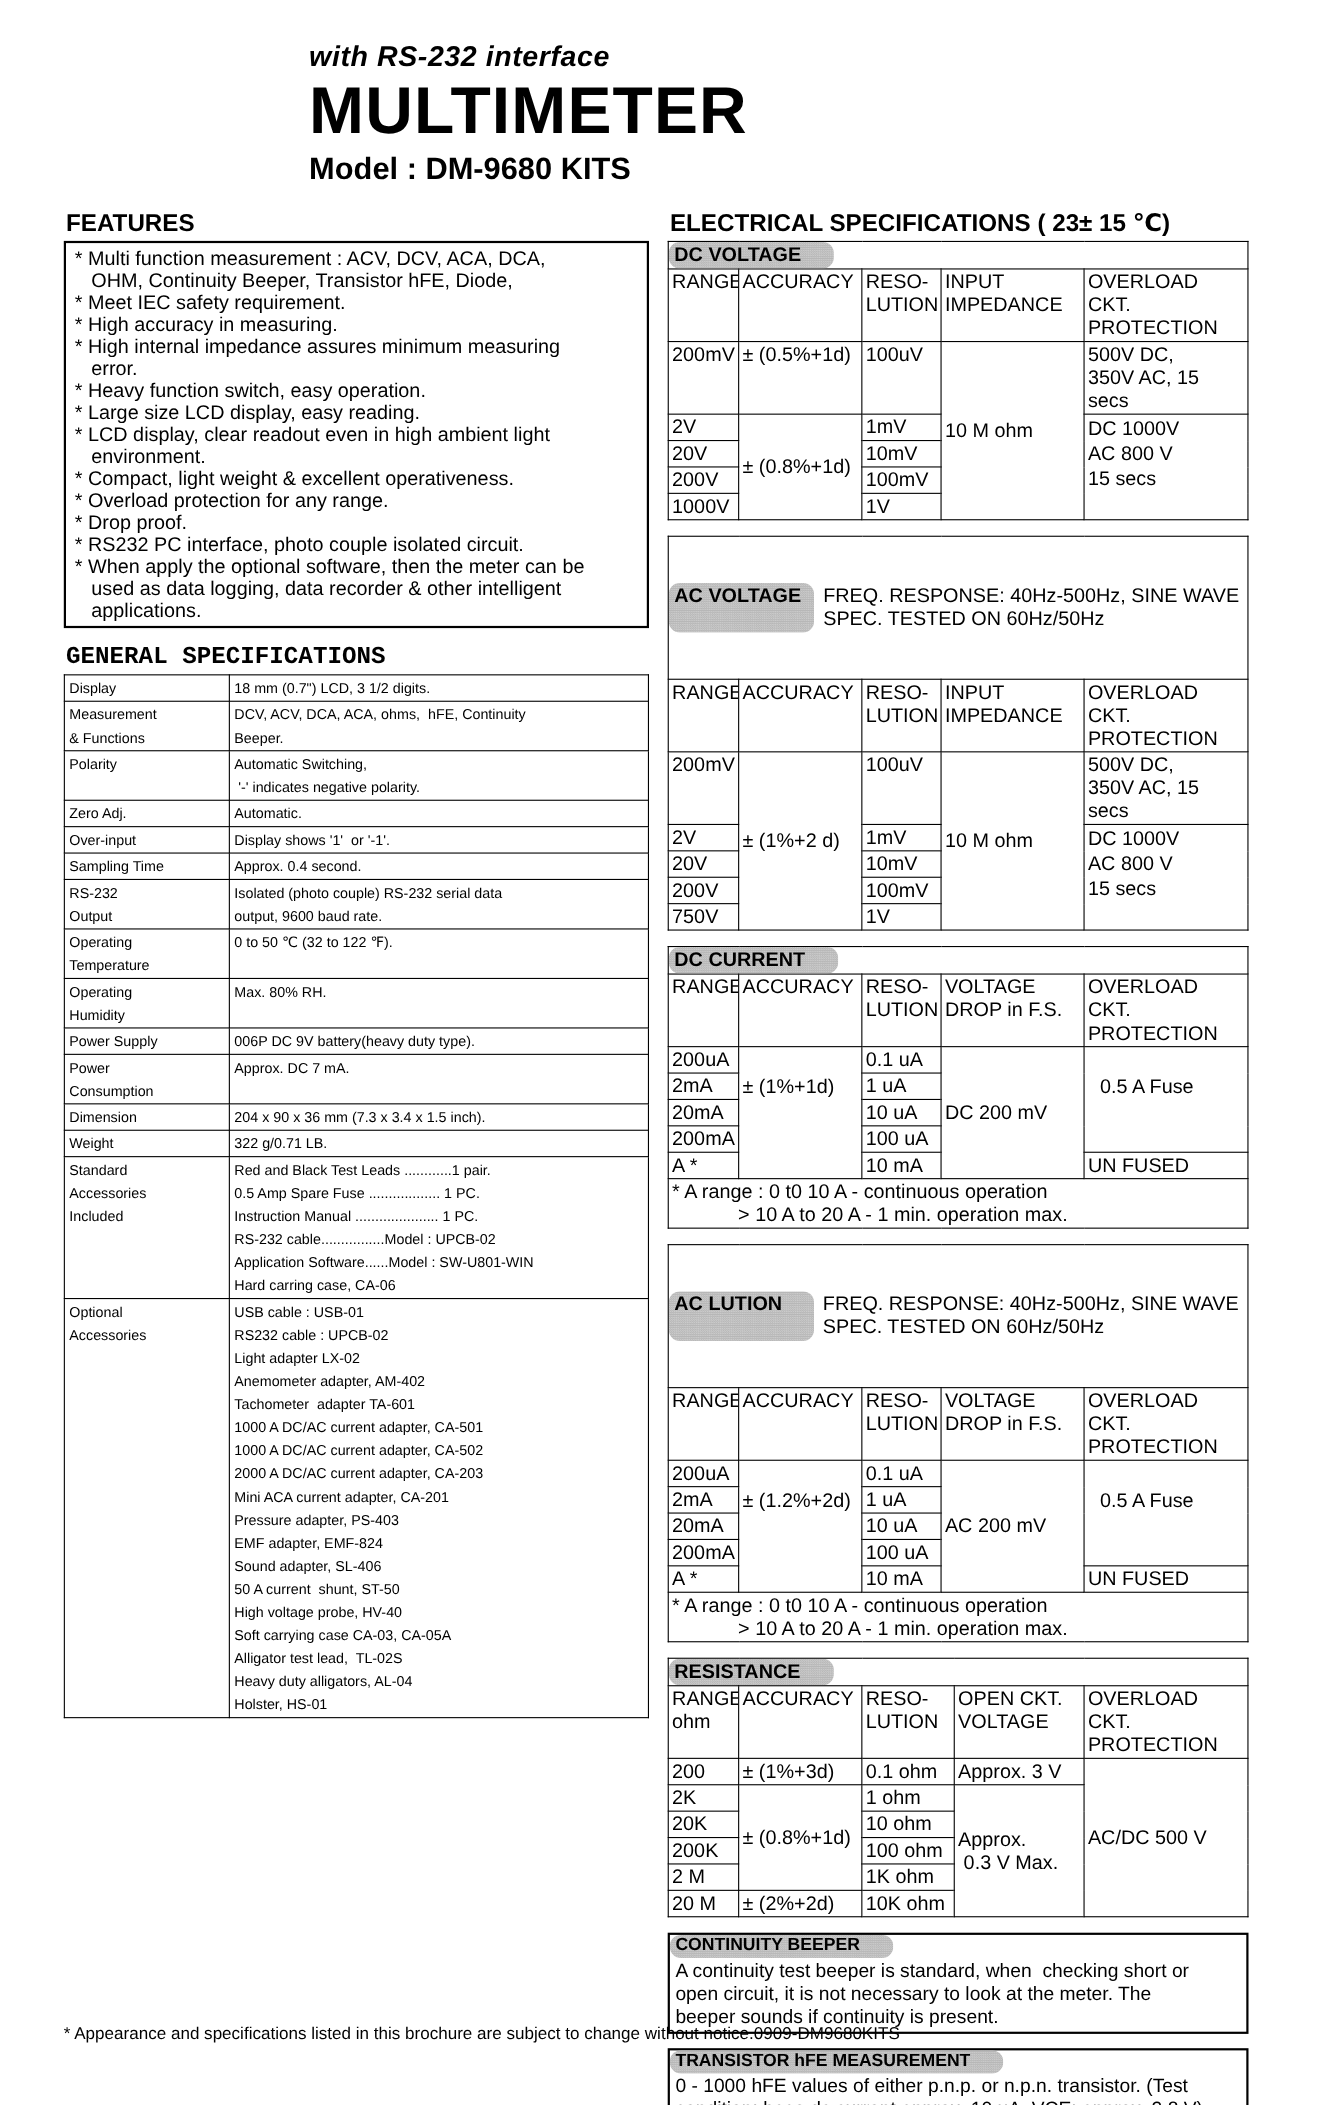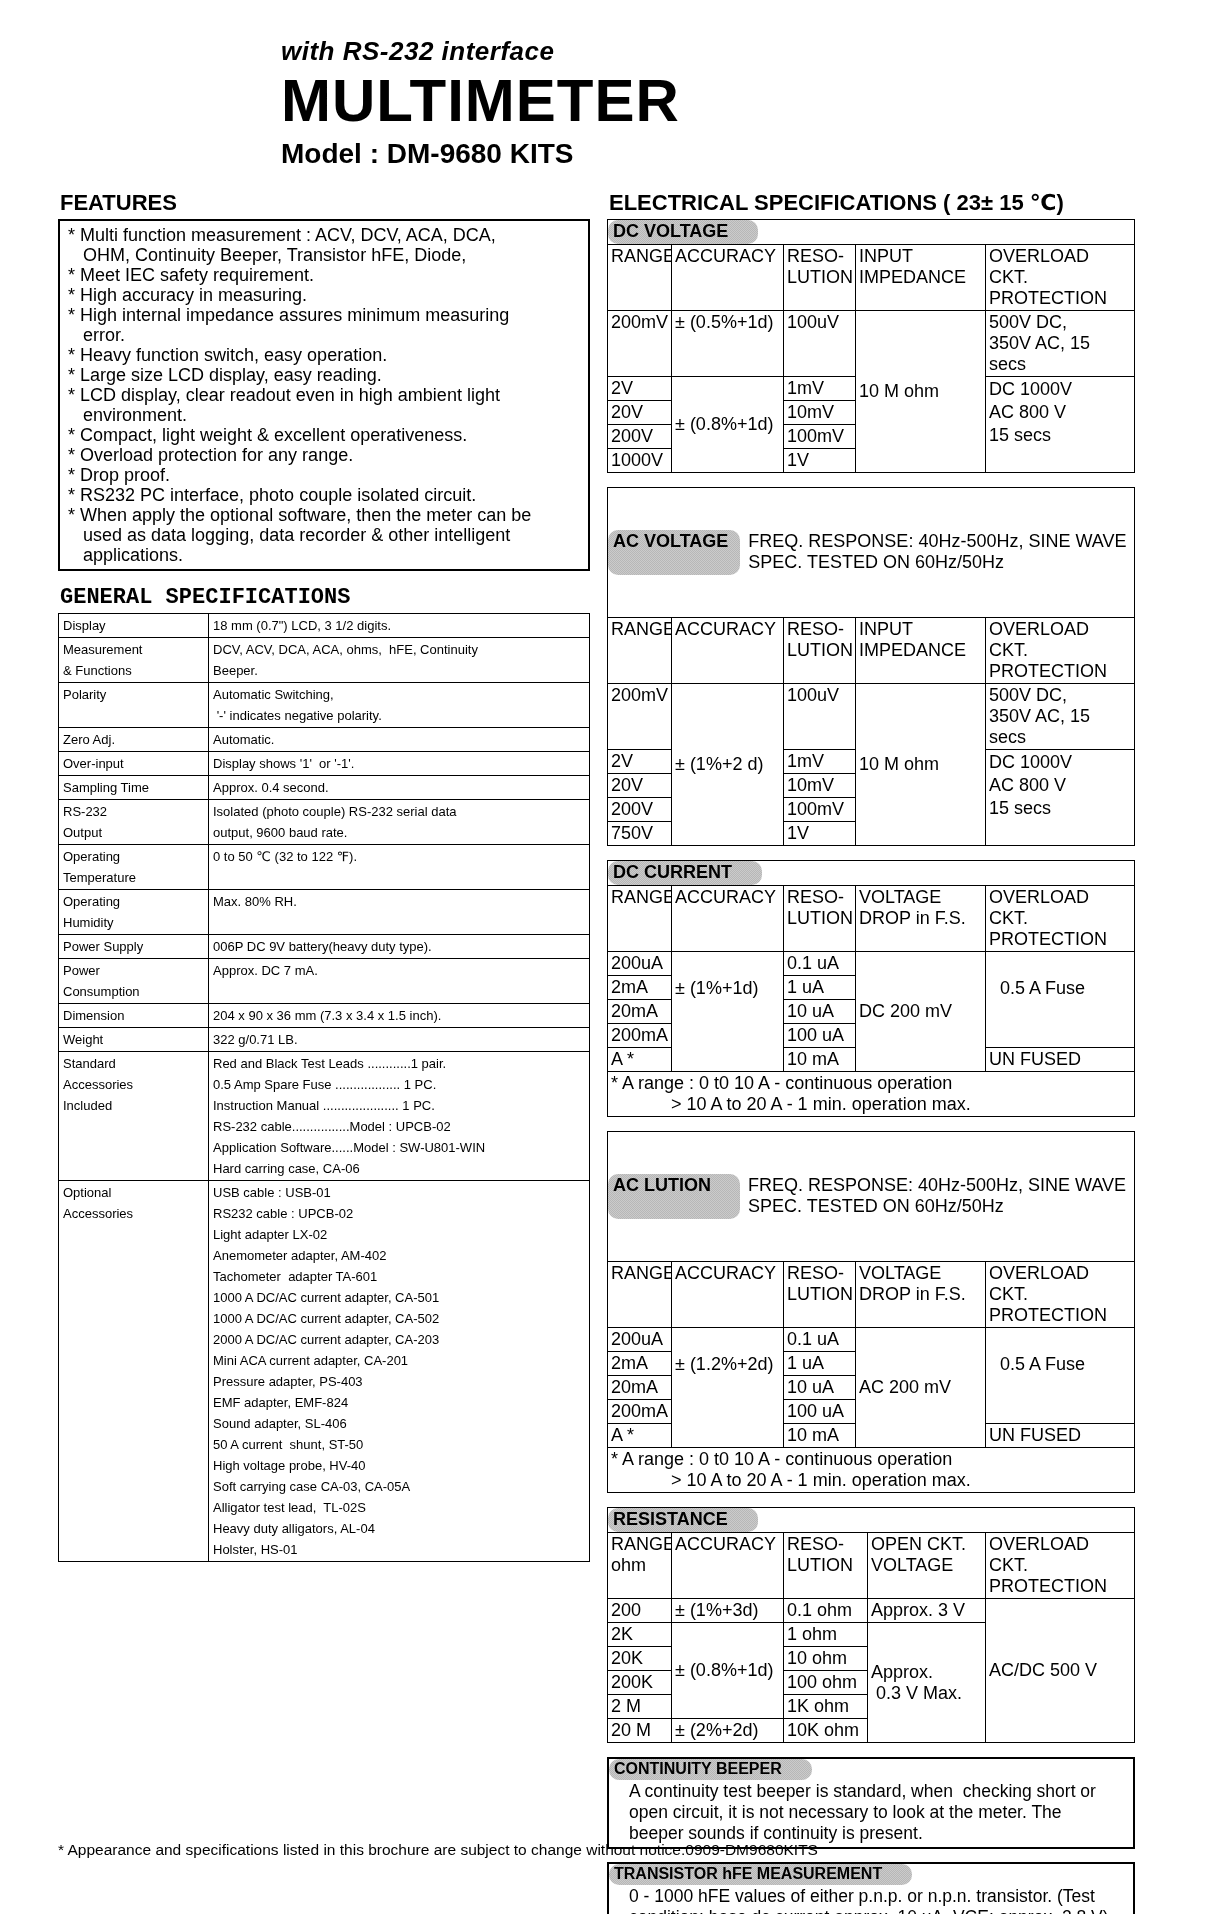--- a/index.html
+++ b/index.html
@@ -41,21 +41,21 @@
   .titleflex { display:flex; align-items:stretch; }
   .titleflex .graylabel { flex:0 0 auto; min-width:132px; padding-right:12px; }
   .subtitle { padding:1px 0 2px 8px; white-space:pre-wrap; }
   .vmid { vertical-align:middle !important; }
   .accpad { padding-top:26px !important; }
   .fusepad { padding-top:26px !important; padding-left:14px !important; }
   .ovl2 { line-height:23px; }
   .note { }
 
   .secbox { border:2px solid #000; margin-bottom:13px; }
-  .boxtext { padding:1px 4px 3px 20px; font-size:17.5px; line-height:21px; white-space:pre-wrap; }
+  .boxtext { padding:1px 4px 3px 5px; font-size:17.5px; line-height:21px; white-space:pre-wrap; }
 
   .footer { position:absolute; left:58px; top:1841px; width:1078px;
             display:flex; justify-content:flex-start; font-size:15.5px; }
 </style>
 </head>
 <body>
 
 <div class="hdr">
   <div class="tagline">with RS-232  interface</div>
   <div class="bigtitle">MULTIMETER</div>

